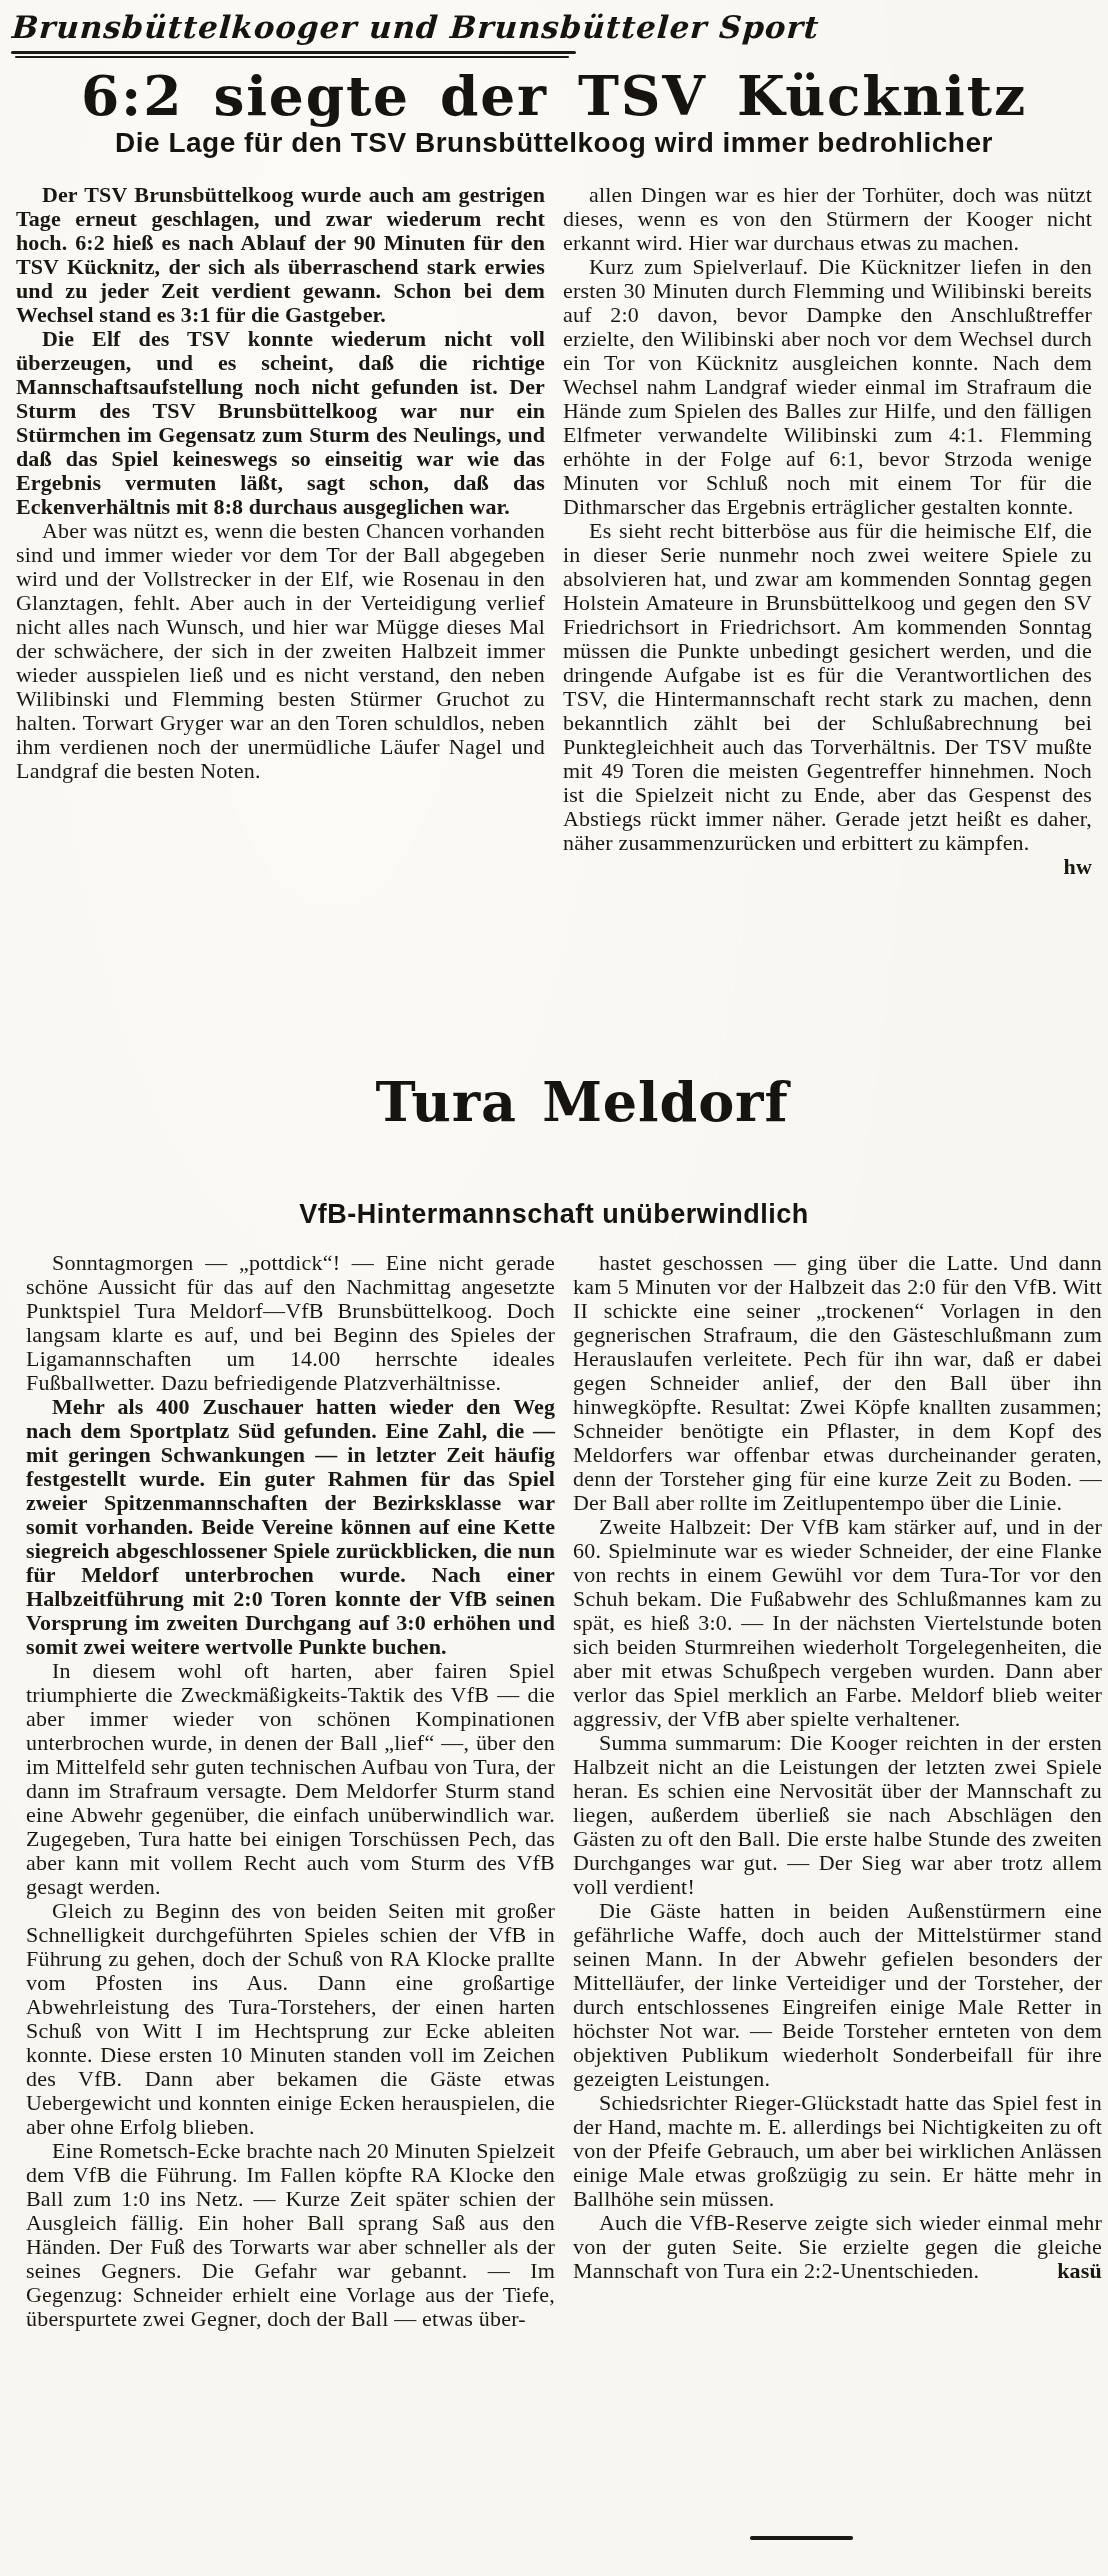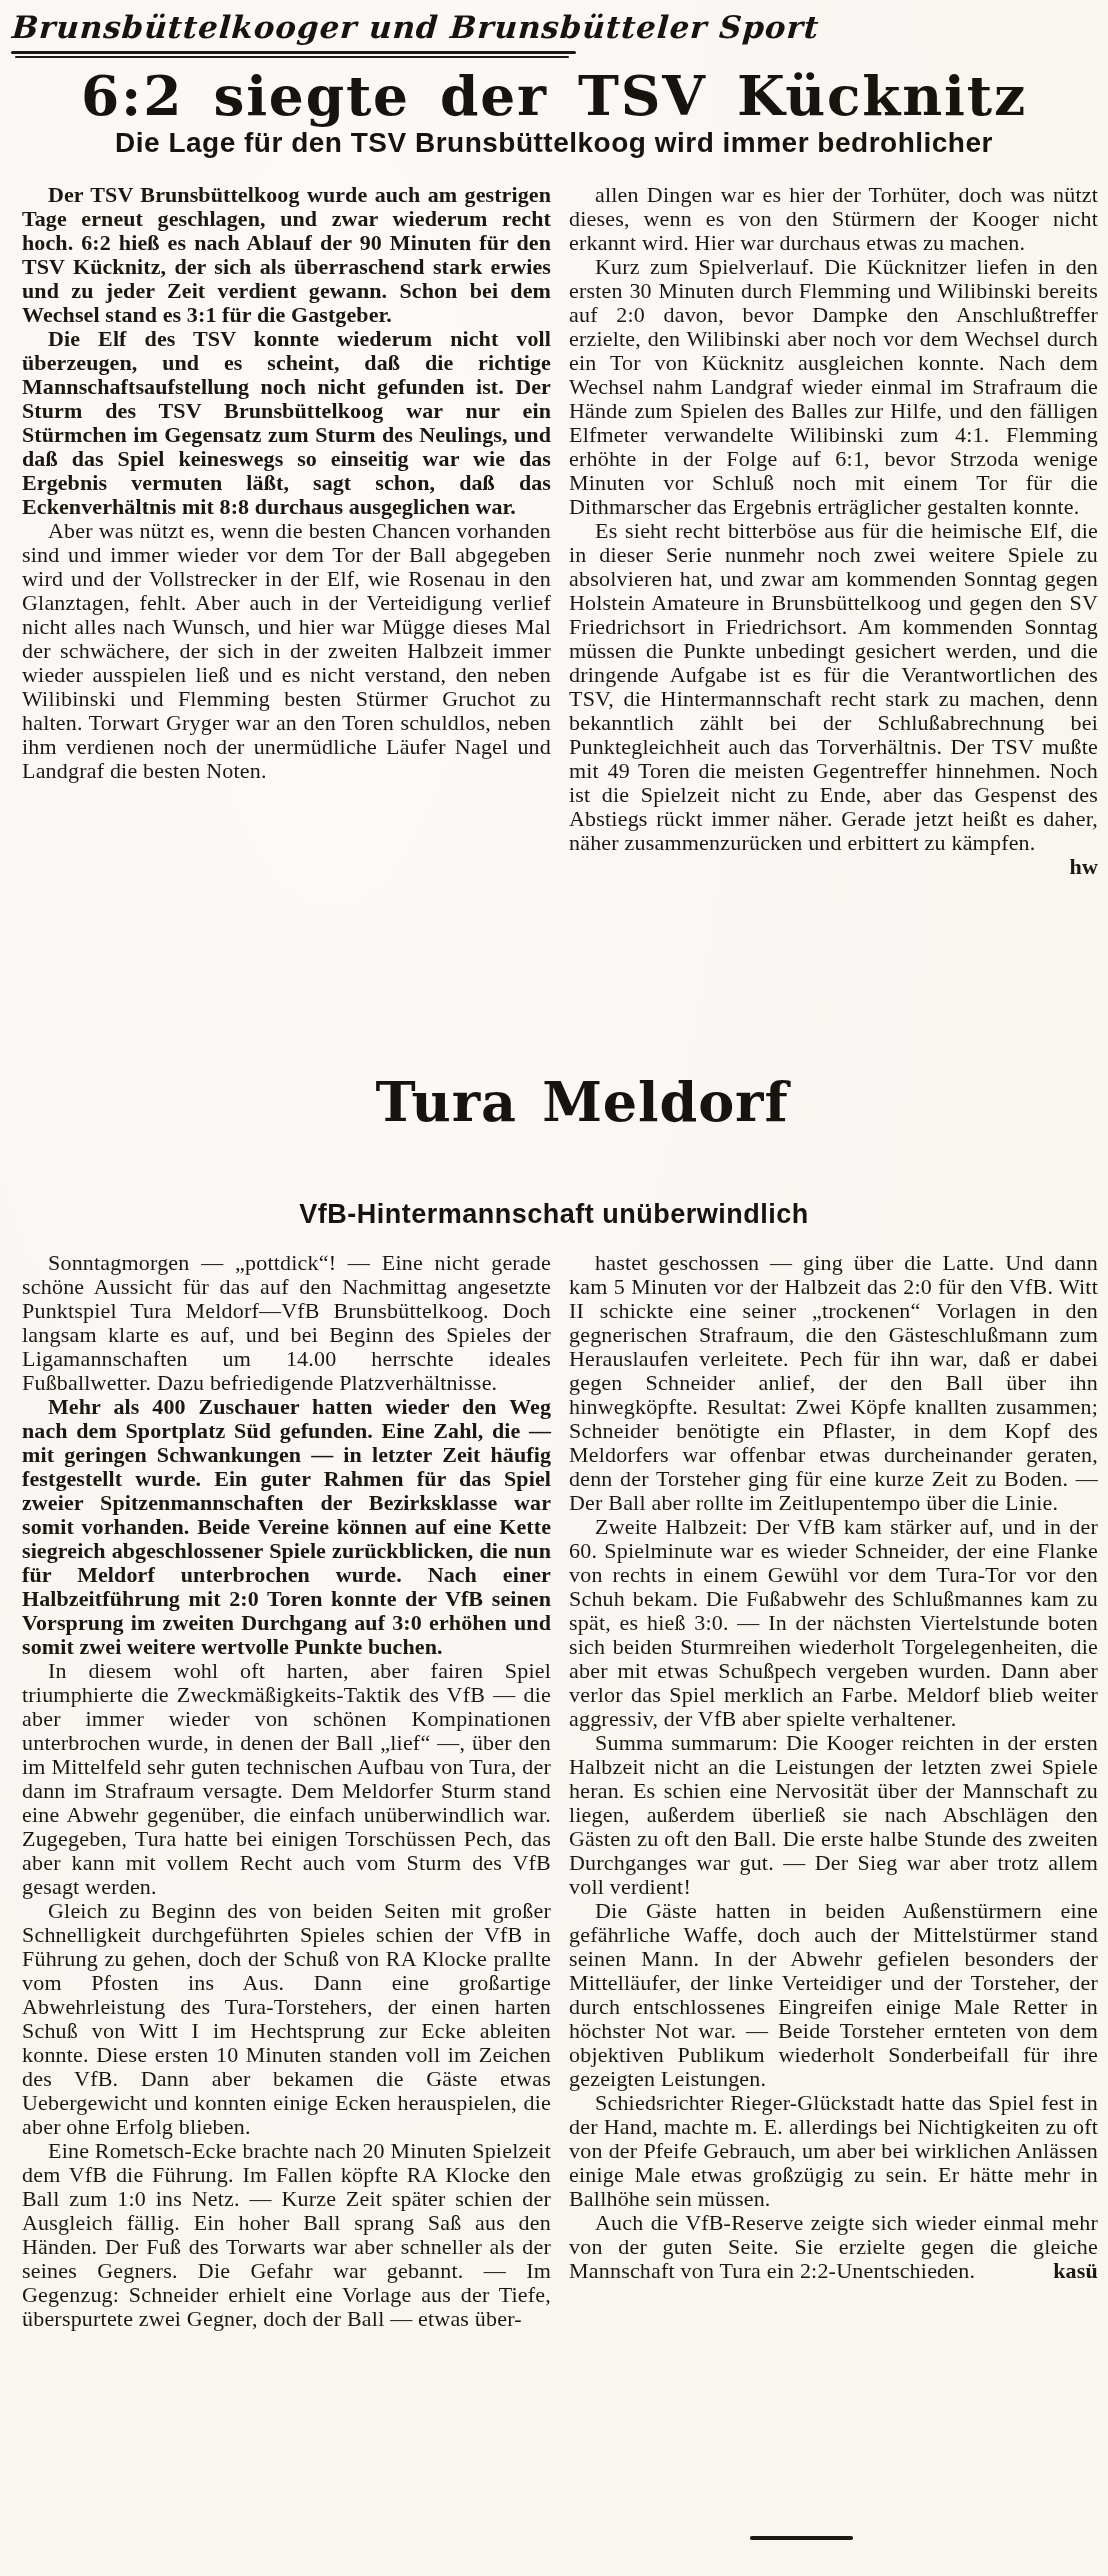--- a/index.html
+++ b/index.html
@@ -84,27 +84,27 @@
     text-align: center;
     font-family: Liberation Sans, sans-serif;
     font-weight: bold;
     font-size: 27px;
     letter-spacing: 0.5px;
   }
 
   
   .cols {
     position: absolute;
-    left: 22px;
+    left: 16px;
     width: 1086px;
     display: flex;
     gap: 18px;
   }
   .cols-a1 { top: 183px; }
-  .cols-a2 { top: 1251px; }
+  .cols-a2 { top: 1251px; justify-content: flex-end; }
   .col { width: 529px; }
 
   .col p.para {
     margin: 0;
     text-indent: 26px;
     text-align: justify;
     font-size: 22px;
     line-height: 24px;
     letter-spacing: 0.2px;
     color: #1b1812;

